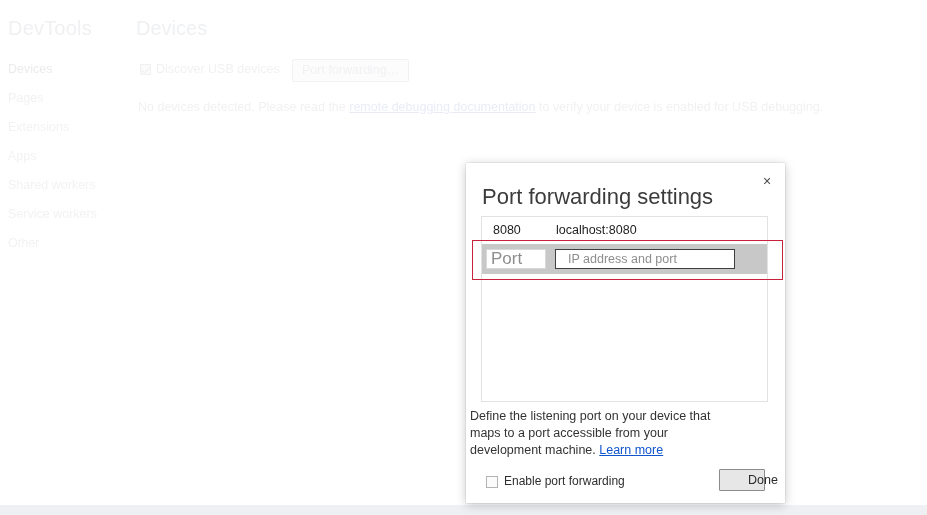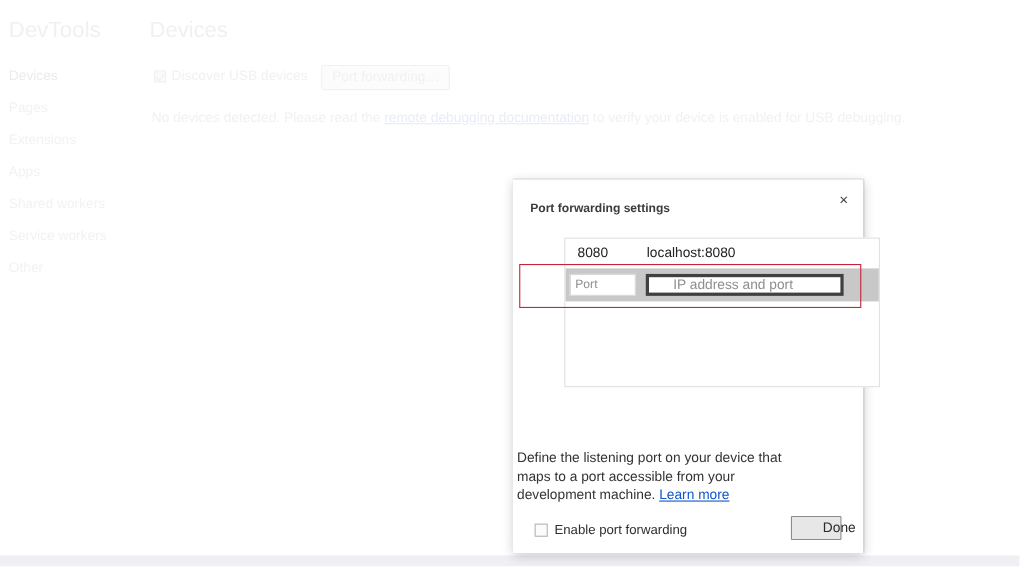--- a/index.html
+++ b/index.html
@@ -158,38 +158,37 @@
     text-align: center;
     font-size: 14px;
     color: #4a4a4a;
     font-family: "Liberation Sans", sans-serif;
   }
 
   #dialog-title {
     position: absolute;
     left: 16px;
     top: 21px;
-    font-size: 11px;
-    font-weight: 700;
+    font-size: 22px;
+    font-weight: 400;
     color: #3c3c3c;
     white-space: nowrap;
   }
 
   
   #forwarding-list {
     position: absolute;
     left: 15px;
     top: 53px;
     width: 287px;
-    height: 136px;
+    height: 186px;
     border: 1px solid #e2e2e2;
     background: #ffffff;
     box-sizing: border-box;
     overflow: hidden;
-    margin-left: 32px;
   }
 
   .fwd-row {
     position: relative;
     height: 26px;
     line-height: 26px;
     font-size: 12.5px;
     color: #222222;
     white-space: nowrap;
   }
@@ -215,40 +214,40 @@
   }
   #edit-port-input {
     position: absolute;
     left: 4px;
     top: 5px;
     width: 60px;
     height: 20px;
     box-sizing: border-box;
     border: 1px solid #d8d8d8;
     background: #ffffff;
-    font-size: 11px;
+    font-size: 17px;
     font-family: "Liberation Sans", sans-serif;
     color: #8e8e8e;
     padding: 0 4px;
     line-height: 18px;
     outline: none;
   }
   #edit-addr-input {
     position: absolute;
     left: 73px;
     top: 5px;
     width: 180px;
     height: 20px;
     box-sizing: border-box;
-    border: 3px solid #404040;
+    border: 1px solid #404040;
     background: #ffffff;
     font-size: 12.5px;
     font-family: "Liberation Sans", sans-serif;
     color: #8e8e8e;
-    padding: 0 22px;
+    padding: 0 12px;
     line-height: 18px;
     outline: none;
   }
   #edit-port-input::placeholder,
   #edit-addr-input::placeholder {
     color: #8e8e8e;
     opacity: 1;
   }
 
   

